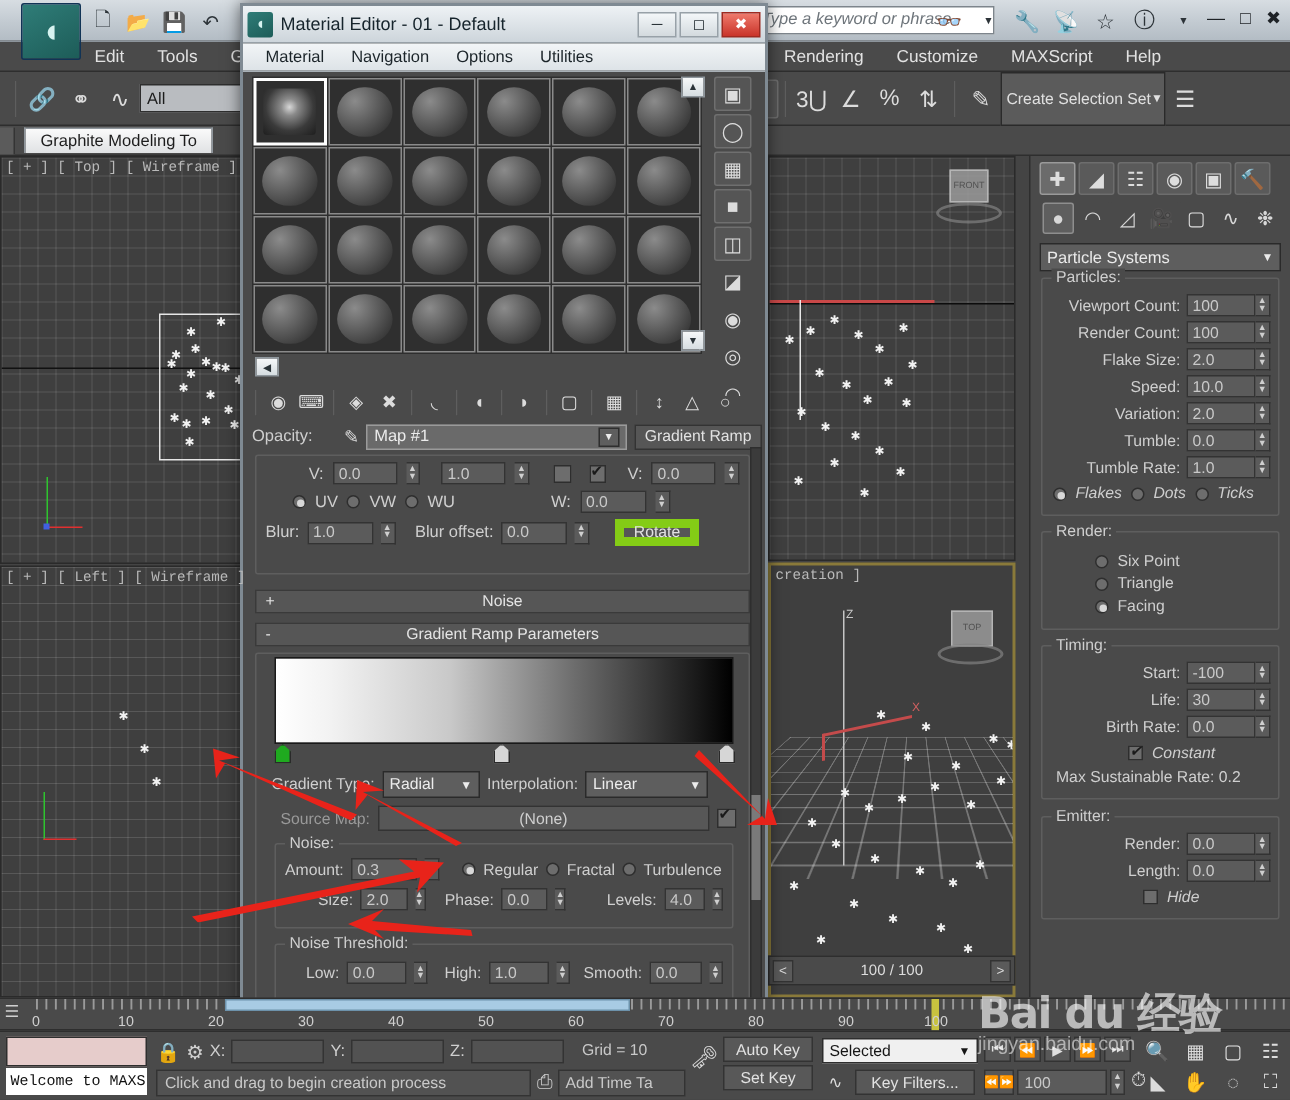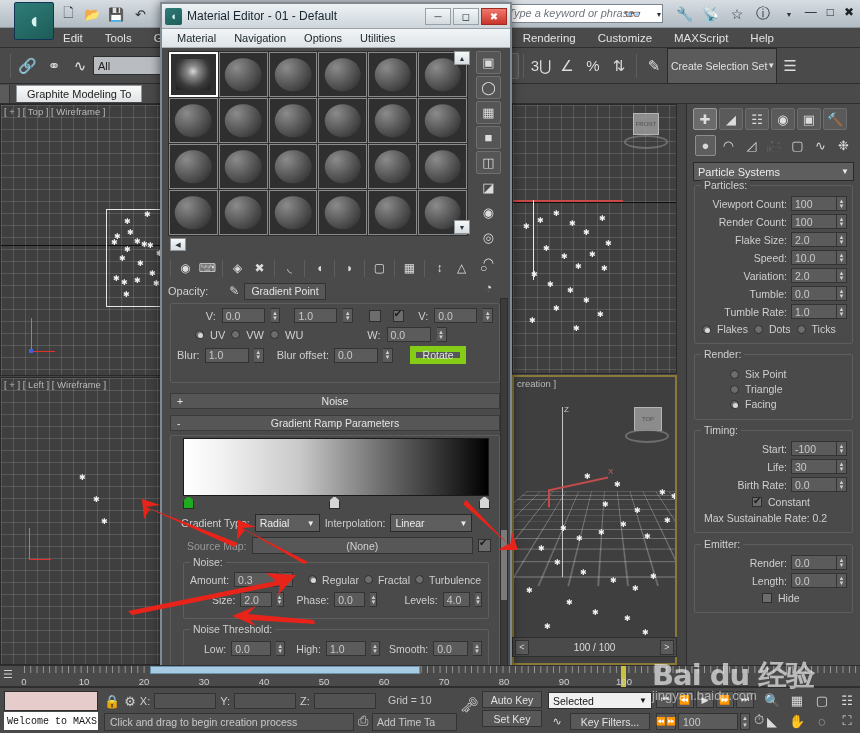--- a/index.html
+++ b/index.html
@@ -90,21 +90,21 @@
     border:1px solid #8f969c; border-bottom:none;
   }
 
   
   .vp {
     position:absolute; background:#3f3f3f; overflow:hidden;
     border:1px solid #2a2a2a;
   }
   .vp .label {
     position:absolute; left:3px; top:1px; z-index:3;
-    font-family:Liberation Sans, sans-serif; font-size:9.5px; color:#b9b9b9;
+    font-family:Liberation Mono, monospace; font-size:9.5px; color:#b9b9b9;
     white-space:nowrap;
   }
   .grid {
     position:absolute; inset:0;
     background-image:
       linear-gradient(to right, rgba(255,255,255,.13) 1px, transparent 1px),
       linear-gradient(to bottom, rgba(255,255,255,.13) 1px, transparent 1px);
     background-size: 12px 12px;
   }
   .axisline-h { position:absolute; left:0; right:0; height:1px; background:#111; }
@@ -170,21 +170,21 @@
   .spin { display:flex; align-items:center; }
   .spin .val {
     width:46px; height:15px; background:#5b5b5b; border:1px solid #333;
     color:#c9c9c9; font-size:10.5px; padding:0 3px; display:flex; align-items:center;
   }
   .spin .arrows {
     width:10px;height:15px;background:#5b5b5b;border:1px solid #333;border-left:none;
     display:flex;flex-direction:column;align-items:center;justify-content:center;
     font-size:6px;line-height:5px;color:#cfcfcf;
   }
-  .radio-row { display:flex; align-items:center; gap:6px; font-size:10.5px; color:#cfcfcf; margin:4px 0 2px 2px; }
+  .radio-row { display:flex; align-items:center; gap:6px; font-size:10.5px; color:#cfcfcf; margin:4px 0 2px 2px;font-style:italic; }
   .radio { width:9px;height:9px;border-radius:50%;border:1px solid #2e2e2e;background:#6d6d6d;
            display:inline-block; position:relative; }
   .radio.on::after { content:""; position:absolute; left:2px; top:2px; width:5px;height:5px;
                      border-radius:50%; background:#d8d8d8; }
   .radio-col { display:flex;align-items:center;gap:6px;font-size:10.5px;color:#cfcfcf;margin:3px 0 3px 30px; }
   .cbx { width:10px;height:10px;background:#6d6d6d;border:1px solid #2e2e2e;display:inline-block;
          position:relative; }
   .cbx.on::after { content:"\2714"; position:absolute; left:0px; top:-3px; font-size:10px; color:#1a1a1a; }
   .note { color:#cfcfcf; font-size:10.5px; margin:4px 0 2px 4px; }
 
@@ -913,21 +913,25 @@
         <div class="me-hic">▦</div>
         <div class="me-hsep"></div>
         <div class="me-hic">↕</div>
         <div class="me-hic">△</div>
         <div class="me-hic">○</div>
       </div>
 
       <div class="me-opacity">
         <span class="lb">Opacity:</span>
         <span class="dropper">✎</span>
-        <div class="me-typebtn">Gradient Point</div>
+        <div class="me-mapfield">
+          <span>Map #1</span>
+          <span class="dd">▼</span>
+        </div>
+        <div class="me-typebtn">Gradient Ramp</div>
       </div>
 
       <div class="me-coords">
         <div class="cr" style="justify-content:flex-start;gap:6px;">
           <span style="width:40px;text-align:right;color:#cfcfcf;">V:</span>
           <span class="sm-val">0.0</span>
           <span class="sm-arr">▲<br>▼</span>
           <span class="sm-val" style="margin-left:8px;">1.0</span>
           <span class="sm-arr">▲<br>▼</span>
           <span class="cbx" style="margin-left:10px;width:12px;height:12px;"></span>

